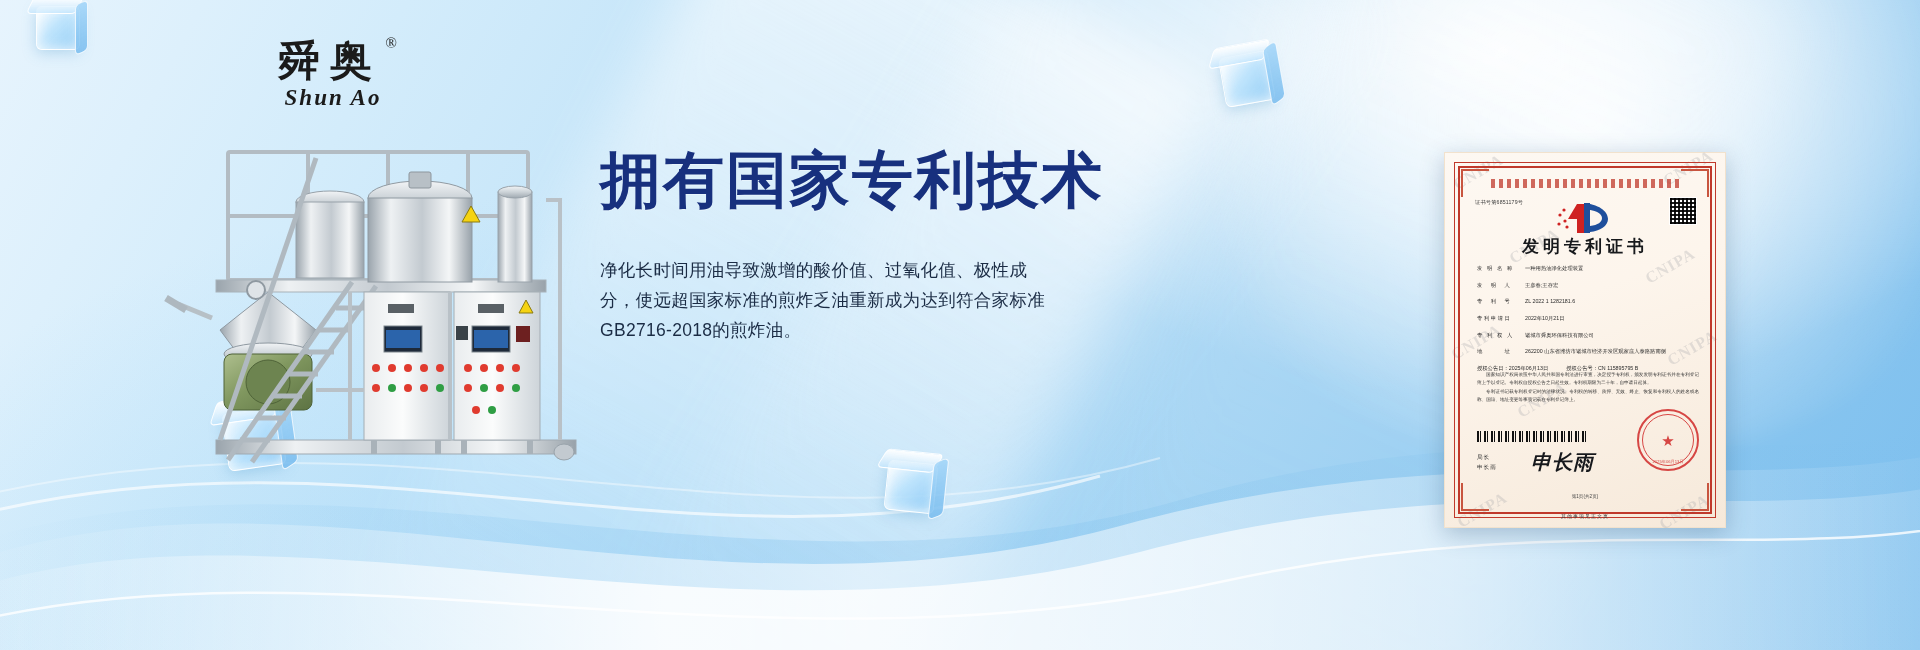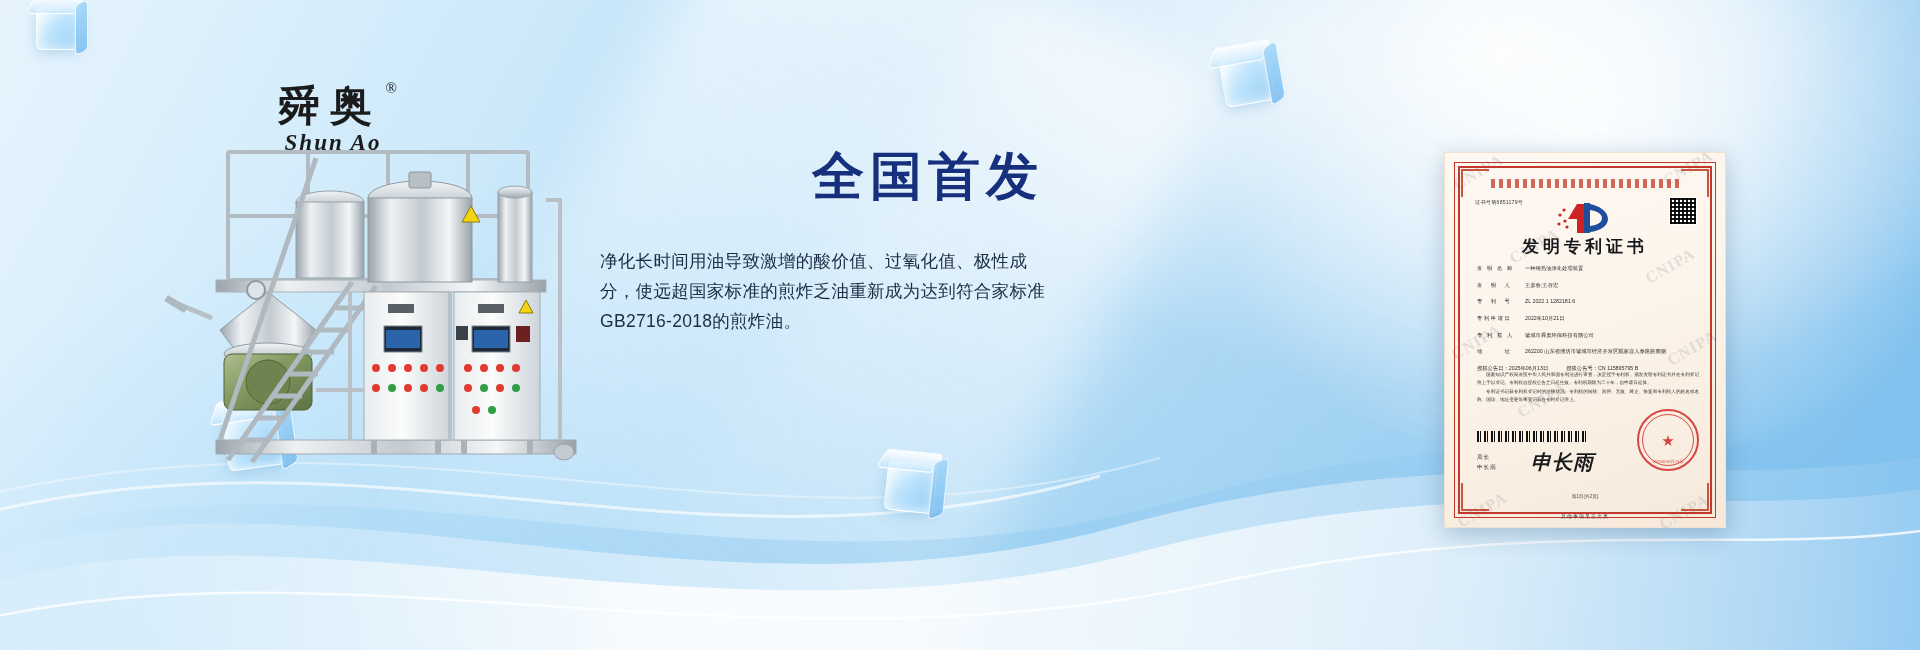--- a/index.html
+++ b/index.html
@@ -59,21 +59,21 @@
     border-radius:5px;transform:skewX(-26deg);
   }
   .cube .side{
     position:absolute;right:-20%;top:-10%;width:26%;height:112%;
     background:linear-gradient(180deg,rgba(160,212,248,.85),rgba(116,186,238,.8));
     border:1px solid rgba(255,255,255,.8);
     border-radius:5px;transform:skewY(-26deg);
   }
 
   
-  #logo{position:absolute;left:268px;top:40px;width:130px;text-align:center;color:#1b1b1b;margin-top:45px;}
+  #logo{position:absolute;left:268px;top:40px;width:130px;text-align:center;color:#1b1b1b;}
   #logo .cn{
     font-family:"Liberation Serif","DejaVu Serif",serif;
     font-size:42px;letter-spacing:10px;line-height:1;font-weight:600;
     position:relative;display:inline-block;padding-right:6px;
   }
   #logo .reg{position:absolute;right:-9px;top:-4px;font-size:15px;letter-spacing:0;font-weight:400;}
   #logo .en{
     font-family:"Liberation Serif","DejaVu Serif",serif;
     font-style:italic;font-weight:700;font-size:23px;letter-spacing:2px;margin-top:3px;
   }
@@ -349,21 +349,21 @@
       <ellipse cx="444" cy="312" rx="10" ry="8" fill="#c3cad0" stroke="#99a3ab"></ellipse>
     </svg>
   </div>
 
   <div id="logo">
     <div class="cn"><span>舜奥</span><span class="reg">®</span></div>
     <div class="en">Shun Ao</div>
   </div>
 
   <div id="copy">
-    <div class="headline l2">全国首发</div>
+    <div class="headline l1">拥有国家专利技术</div>
     <div class="body-copy">净化长时间用油导致激增的酸价值、过氧化值、极性成分，使远超国家标准的煎炸乏油重新成为达到符合家标准GB2716-2018的煎炸油。</div>
   </div>
 
   <div id="cert">
     <div class="wm" style="left:6px;top:10px;transform:rotate(-30deg);">CNIPA</div>
     <div class="wm" style="right:10px;top:6px;transform:rotate(-30deg);">CNIPA</div>
     <div class="wm" style="left:62px;top:84px;transform:rotate(-30deg);">CNIPA</div>
     <div class="wm" style="right:28px;top:104px;transform:rotate(-30deg);">CNIPA</div>
     <div class="wm" style="left:4px;top:180px;transform:rotate(-30deg);">CNIPA</div>
     <div class="wm" style="right:6px;top:186px;transform:rotate(-30deg);">CNIPA</div>

